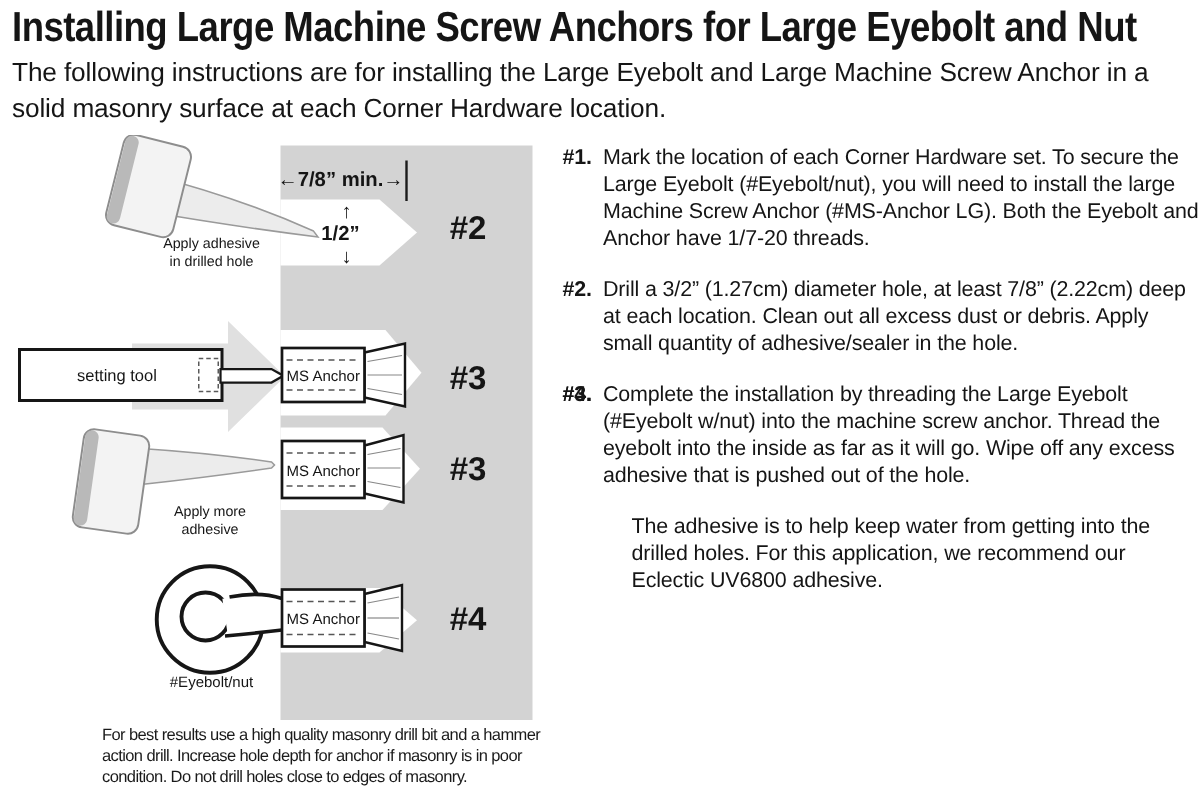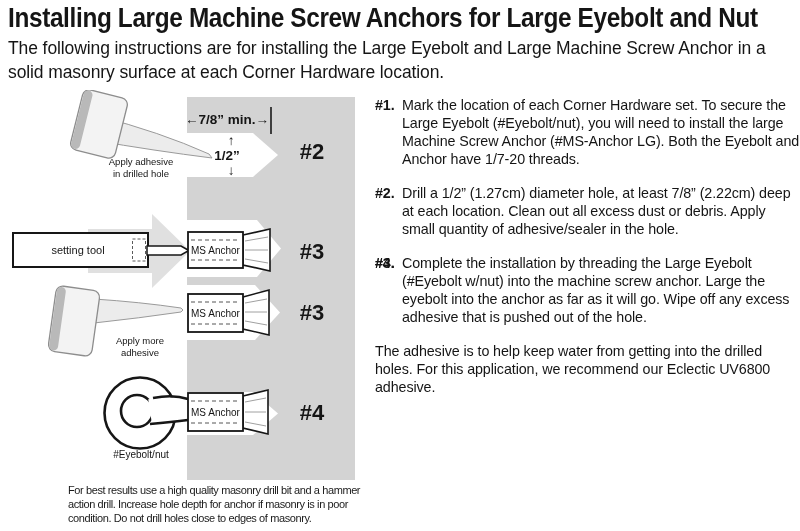--- a/index.html
+++ b/index.html
@@ -22,21 +22,21 @@
   .lbl-part { font-size: 10px; fill: #1d1d1d; }
   .lbl-tool { font-size: 11px; fill: #1d1d1d; }
   .lbl-dim  { font-size: 13.5px; font-weight: bold; }
   .lbl-step { font-size: 22px; font-weight: bold; }
   .instructions {
     position: absolute; left: 375px; top: 96px; width: 425px;
     font-size: 14.3px; line-height: 18px; letter-spacing: -0.1px;
   }
   .step { position: relative; padding-left: 27px; margin: 0 0 16px 0; }
   .step-num { position: absolute; left: 0; top: 0; font-weight: bold; }
-  .closing { margin-top: 16px; }
+  .closing { margin-top: 16px; margin-left: 46px; }
   .footnote {
     position: absolute; left: 68px; top: 484px; width: 318px;
     font-size: 11px; line-height: 13.8px; letter-spacing: -0.4px; color: #1a1a1a;
   }
 </style>
 </head>
 <body>
 
 <div class="title">Installing Large Machine Screw Anchors for Large Eyebolt and Nut</div>
 <div class="subtitle">The following instructions are for installing the Large Eyebolt and Large Machine Screw Anchor in a solid masonry surface at each Corner Hardware location.</div>
@@ -134,25 +134,25 @@
   <text class="lbl-part" x="141" y="368" text-anchor="middle">#Eyebolt/nut</text>
 </svg>
 
 <div class="instructions">
   <p class="step">
     <span class="step-num">#1.</span>
     <span>Mark the location of each Corner Hardware set. To secure the Large Eyebolt (#Eyebolt/nut), you will need to install the large Machine Screw Anchor (#MS-Anchor LG). Both the Eyebolt and Anchor have 1/7-20 threads.</span>
   </p>
   <p class="step">
     <span class="step-num">#2.</span>
-    <span>Drill a 1/2” (1.27cm) diameter hole, at least 7/8” (2.22cm) deep at each location. Clean out all excess dust or debris. Apply small quantity of adhesive/sealer in the hole.</span>
+    <span>Drill a 3/2” (1.27cm) diameter hole, at least 7/8” (2.22cm) deep at each location. Clean out all excess dust or debris. Apply small quantity of adhesive/sealer in the hole.</span>
   </p>
   <p class="step">
     <span class="step-num">#3.</span>
   </p>
   <p class="step">
     <span class="step-num">#4.</span>
-    <span>Complete the installation by threading the Large Eyebolt (#Eyebolt w/nut) into the machine screw anchor. Large the eyebolt into the anchor as far as it will go. Wipe off any excess adhesive that is pushed out of the hole.</span>
+    <span>Complete the installation by threading the Large Eyebolt (#Eyebolt w/nut) into the machine screw anchor. Thread the eyebolt into the inside as far as it will go. Wipe off any excess adhesive that is pushed out of the hole.</span>
   </p>
   <p class="closing">The adhesive is to help keep water from getting into the drilled holes. For this application, we recommend our Eclectic UV6800 adhesive.</p>
 </div>
 
 <div class="footnote">For best results use a high quality masonry drill bit and a hammer action drill. Increase hole depth for anchor if masonry is in poor condition. Do not drill holes close to edges of masonry.</div>
 
 </body></html>

